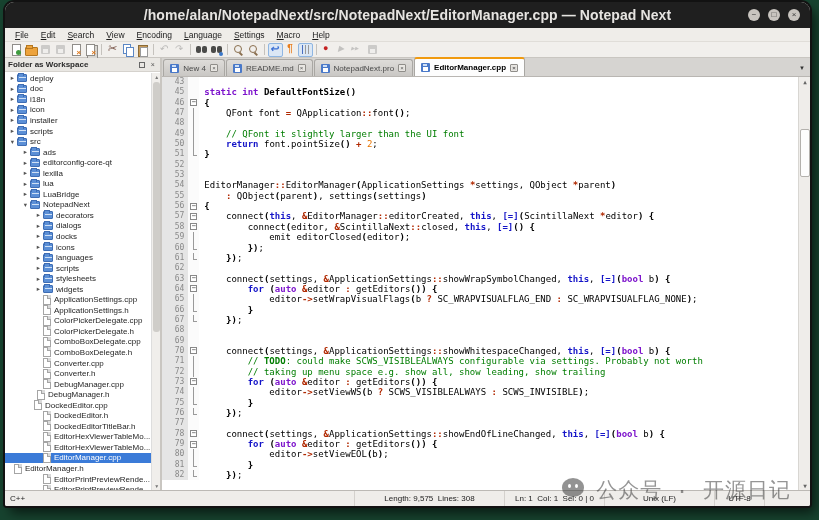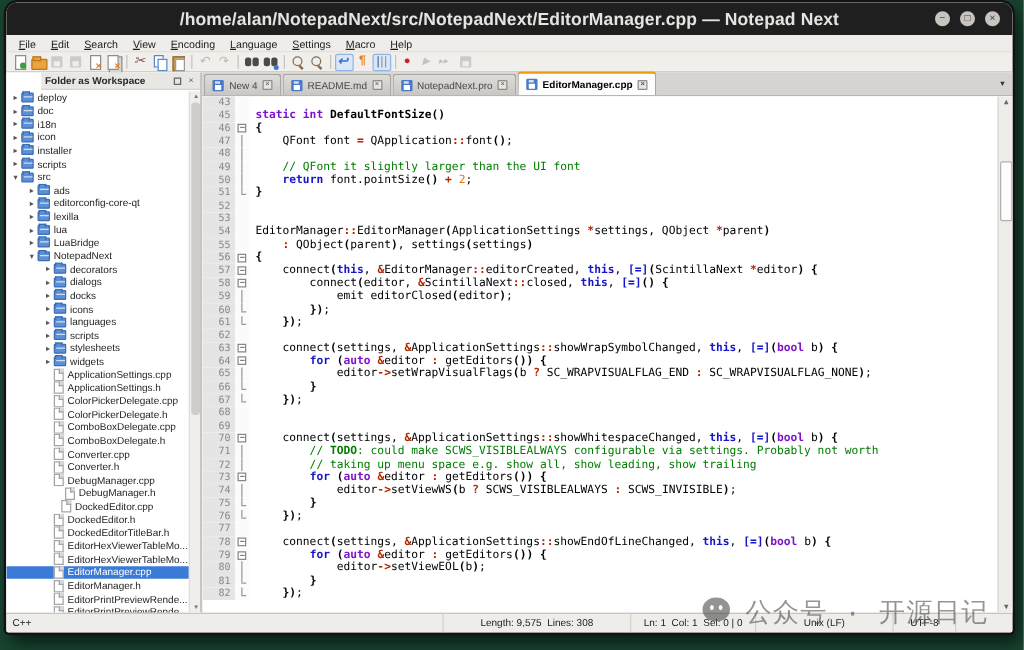--- a/index.html
+++ b/index.html
@@ -78,21 +78,21 @@
   .k-play::before { content:"▶"; position:absolute; left:1px; top:-0.5px; font-size:8px; color:#8d8d8d; }
   .k-play-multi::before { content:"▶▶"; position:absolute; left:-1px; top:1px; font-size:5px; letter-spacing:0; color:#8d8d8d; }
 
   
   .main { flex:1; display:flex; min-height:0; background:#f1efec; }
 
   
   .sidebar { flex:0 0 152px; border-right:2px solid #c9c6c1; display:flex; flex-direction:column;
     background:#fff; position:relative; }
   .sidebar-header { height:14px; flex:0 0 14px; background:#e9e7e3; display:flex; align-items:center;
-    padding:0 3px; border-bottom:1px solid #d5d2cd;margin-left:28px; }
+    padding:0 3px; border-bottom:1px solid #d5d2cd; }
   .sidebar-header .sh-title { font-size:8px; font-weight:bold; color:#2a2a2a; flex:1; }
   .sh-btn { width:9px; height:9px; margin-left:2px; display:flex; align-items:center; justify-content:center;
     color:#555; font-size:7px; }
   .sh-btn .boxglyph { width:6px; height:6px; border:1px solid #666; }
   .tree { flex:1; overflow:hidden; padding-top:1px; position:relative; }
   .tree-row { height:10.55px; display:flex; align-items:center; white-space:nowrap; overflow:hidden;
     font-size:8px; color:#1e1e1e; padding-right:10px; }
   .tree-row.selected { background:#3b7bd8; color:#fff; }
   .tr-arrow { width:9px; flex:0 0 9px; text-align:center; font-size:6.5px; color:#555; }
   .tree-row.selected .tr-arrow { color:#fff; }
@@ -434,26 +434,26 @@
           <div class="tree-row" style="padding-left: 29px;">
             <span class="tr-arrow"></span>
             <span class="tr-ico tr-file"></span>
             <span>Converter.h</span>
           </div>
           <div class="tree-row" style="padding-left: 29px;">
             <span class="tr-arrow"></span>
             <span class="tr-ico tr-file"></span>
             <span>DebugManager.cpp</span>
           </div>
-          <div class="tree-row" style="padding-left: 38px;">
+          <div class="tree-row" style="padding-left: 23px;">
             <span class="tr-arrow"></span>
             <span class="tr-ico tr-file"></span>
             <span>DebugManager.h</span>
           </div>
-          <div class="tree-row" style="padding-left: 35px;">
+          <div class="tree-row" style="padding-left: 20px;">
             <span class="tr-arrow"></span>
             <span class="tr-ico tr-file"></span>
             <span>DockedEditor.cpp</span>
           </div>
           <div class="tree-row" style="padding-left: 29px;">
             <span class="tr-arrow"></span>
             <span class="tr-ico tr-file"></span>
             <span>DockedEditor.h</span>
           </div>
           <div class="tree-row" style="padding-left: 29px;">
@@ -469,21 +469,21 @@
           <div class="tree-row" style="padding-left: 29px;">
             <span class="tr-arrow"></span>
             <span class="tr-ico tr-file"></span>
             <span>EditorHexViewerTableMo...</span>
           </div>
           <div class="tree-row selected" style="padding-left: 29px;">
             <span class="tr-arrow"></span>
             <span class="tr-ico tr-file"></span>
             <span>EditorManager.cpp</span>
           </div>
-          <div class="tree-row" style="padding-left: 29px;">
+          <div class="tree-row" style="">
             <span class="tr-arrow"></span>
             <span class="tr-ico tr-file"></span>
             <span>EditorManager.h</span>
           </div>
           <div class="tree-row" style="padding-left: 29px;">
             <span class="tr-arrow"></span>
             <span class="tr-ico tr-file"></span>
             <span>EditorPrintPreviewRende...</span>
           </div>
           <div class="tree-row" style="padding-left: 29px;">

